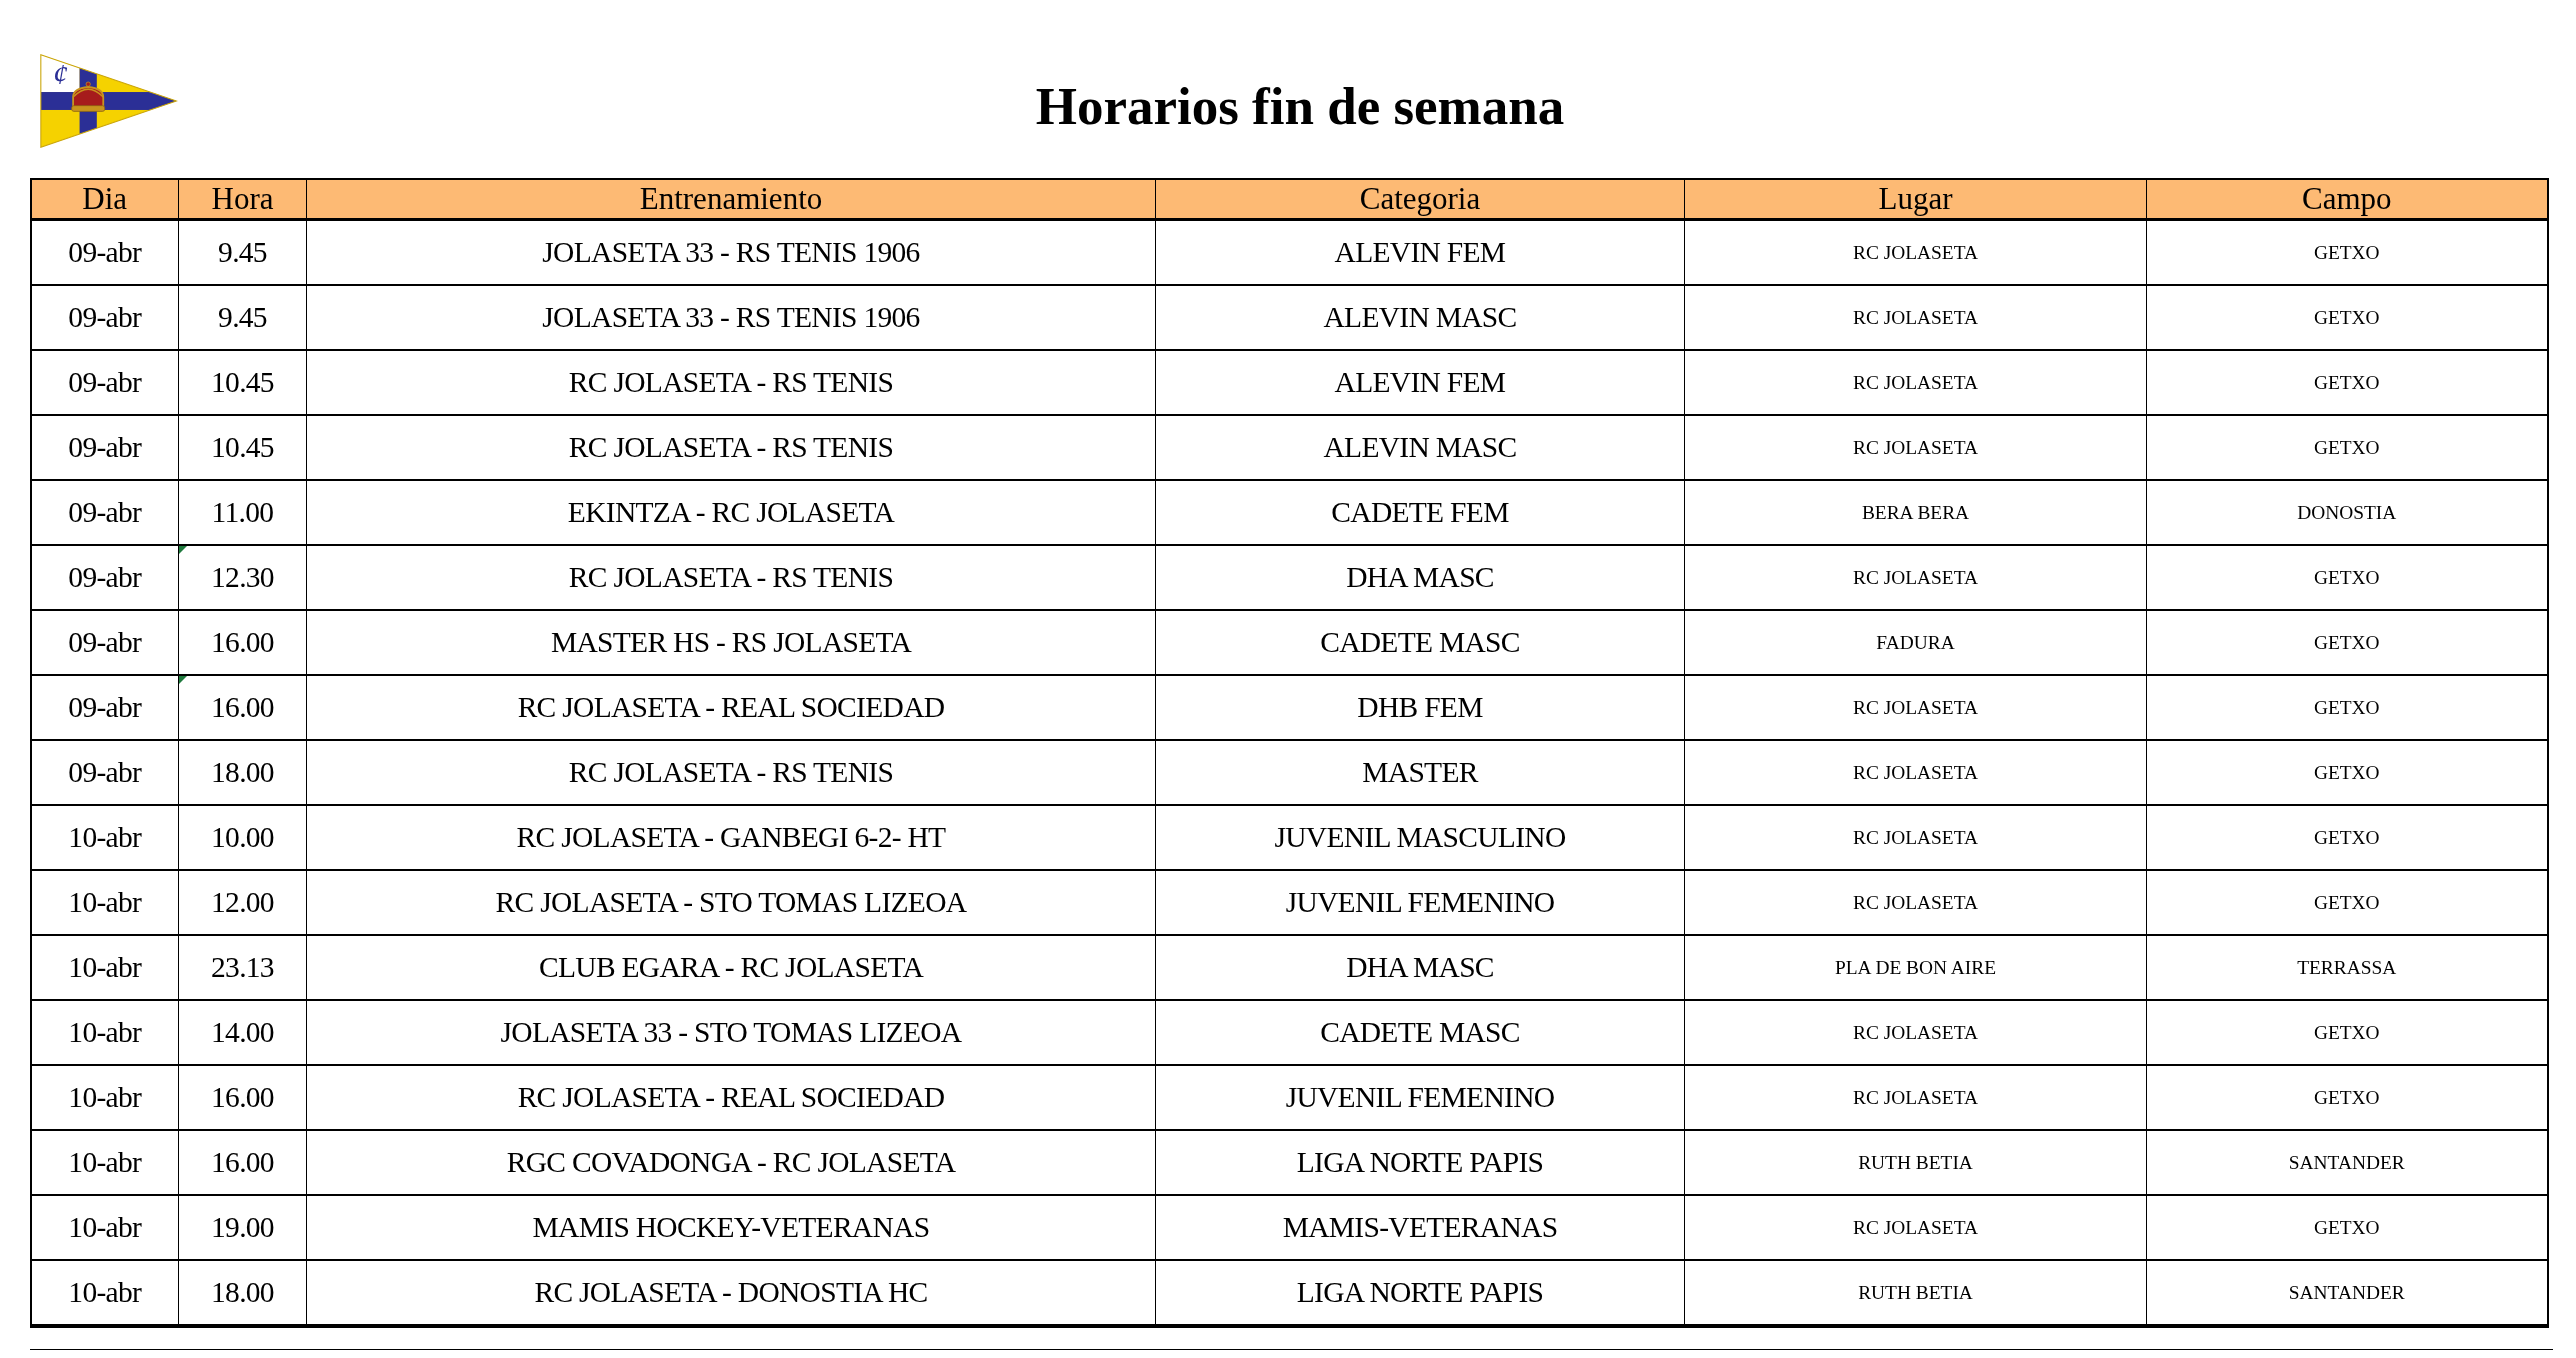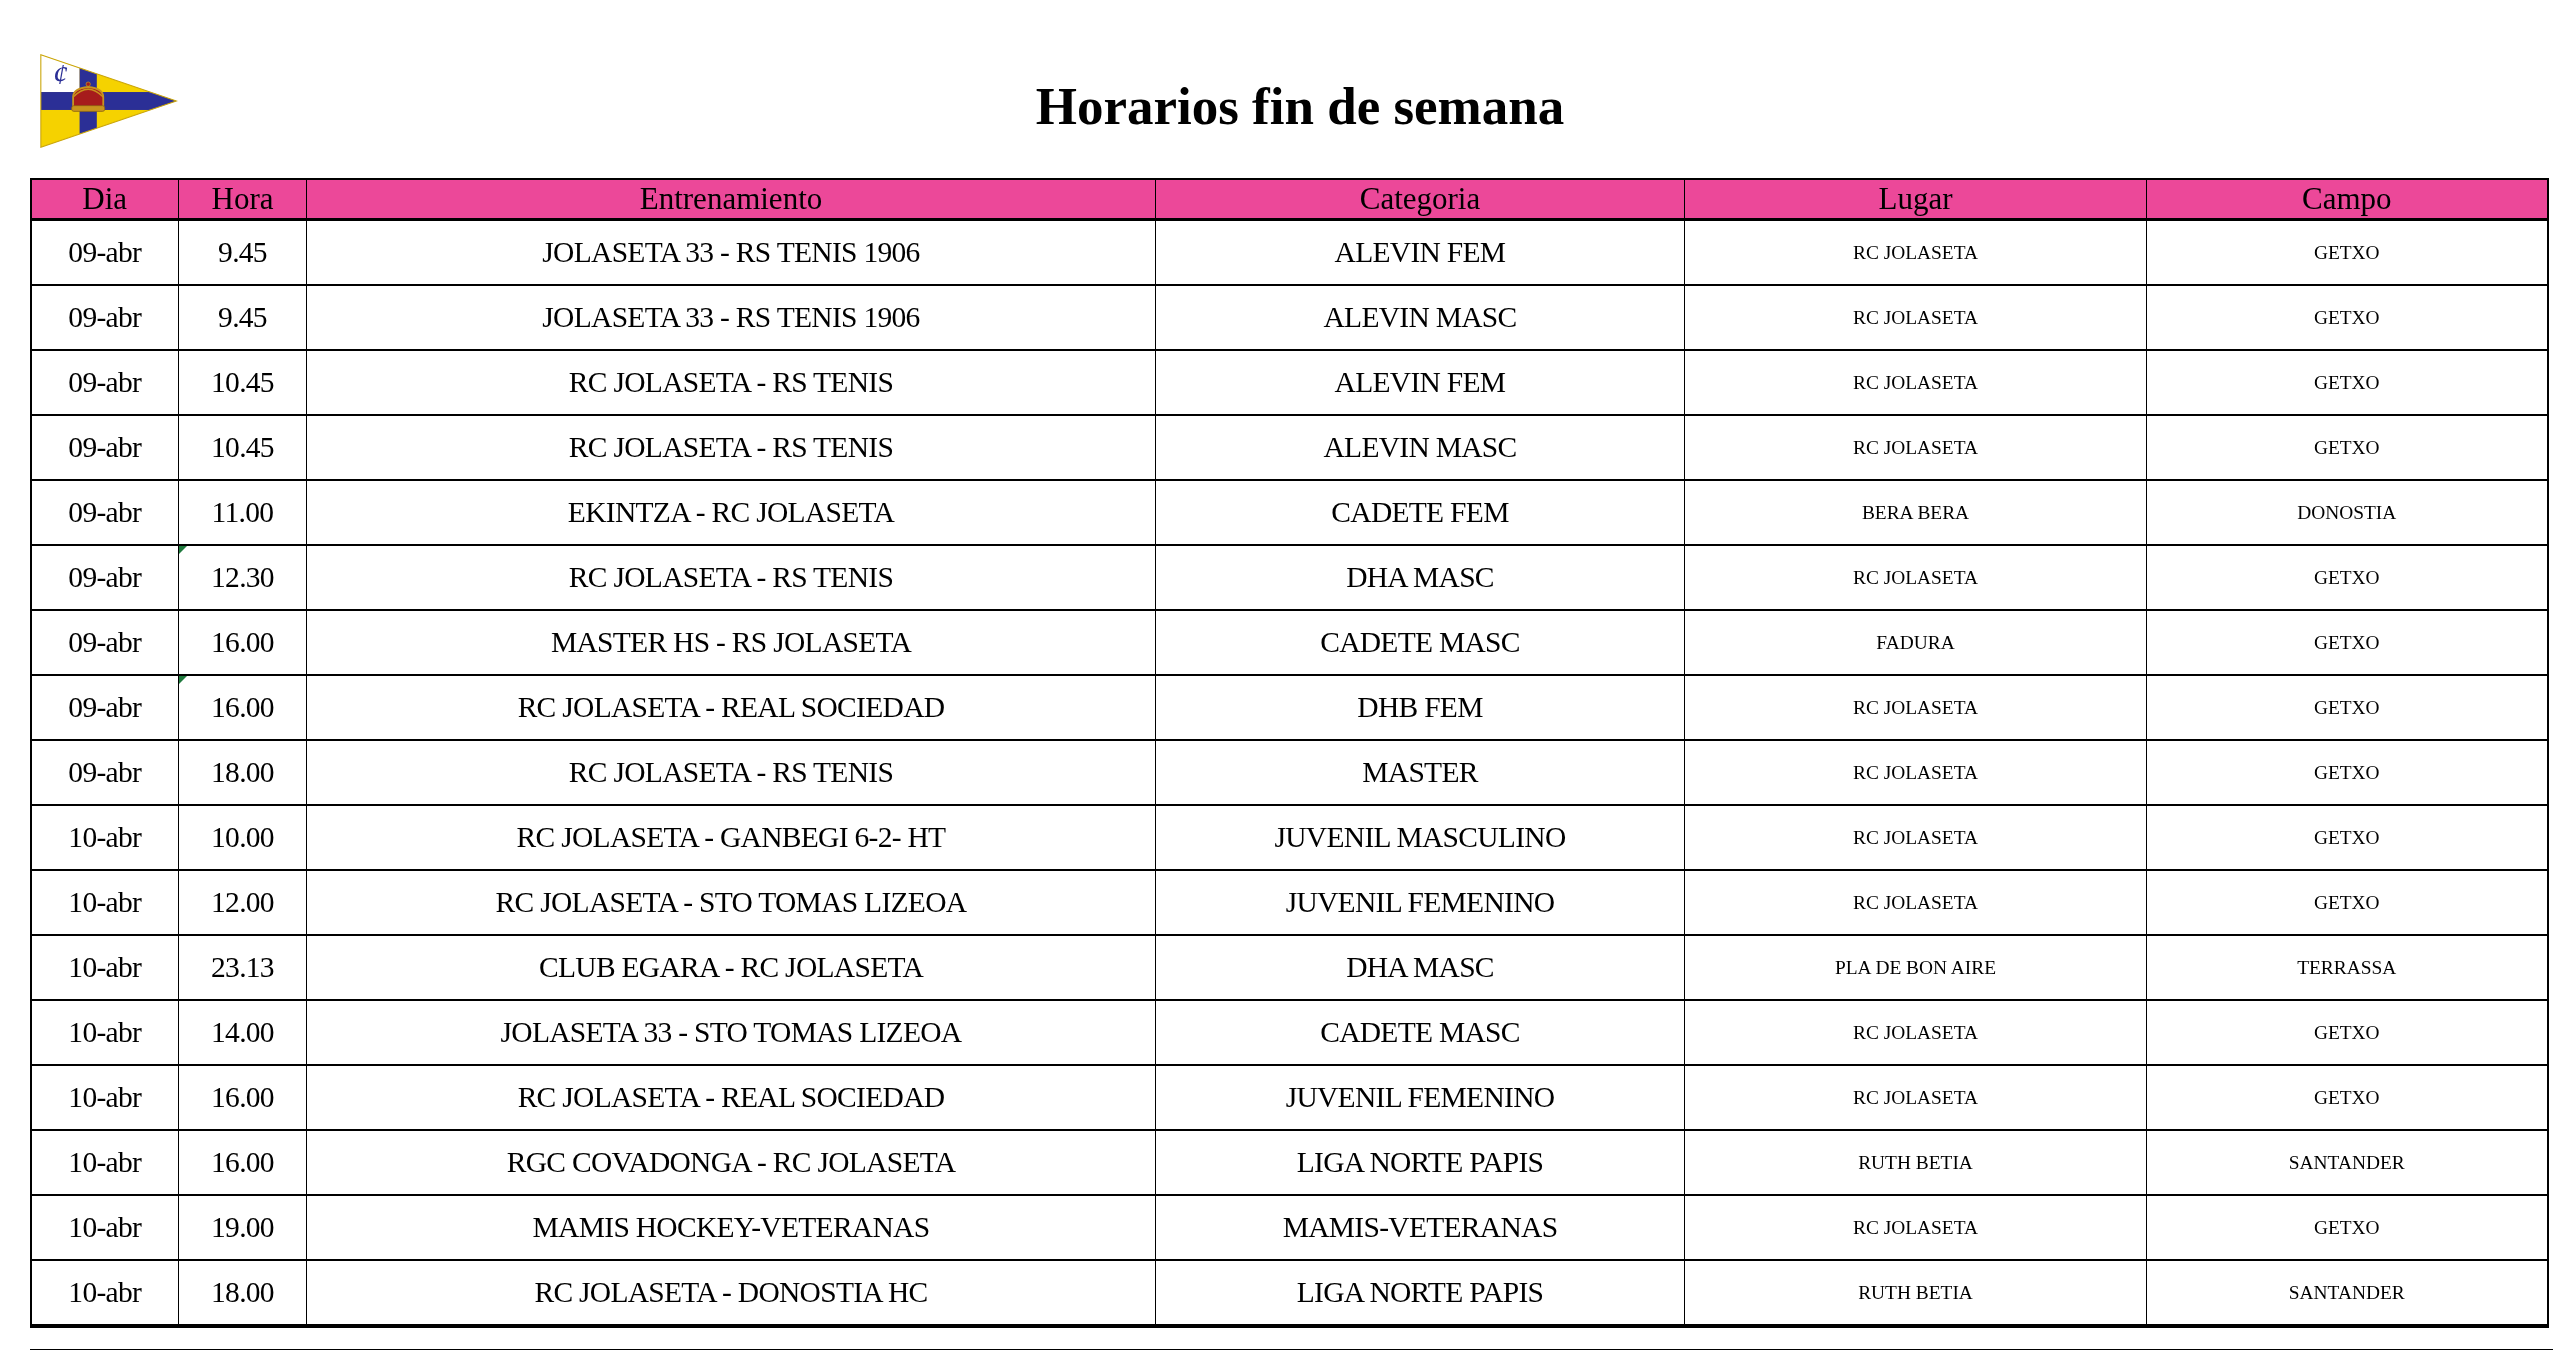--- a/index.html
+++ b/index.html
@@ -44,21 +44,21 @@
     border:1.4px solid #000;
     border-top-width:2.2px;
     border-bottom-width:2.2px;
     text-align:center;
     vertical-align:middle;
     padding:0 4.3px;
     overflow:hidden;
     white-space:nowrap;
   }
   .schedule th{
-    background:#ec4899;
+    background:#fdba74;
     height:38px;
     font-size:31px;
     font-weight:normal;
     border-bottom-width:3.6px;
   }
   .schedule td{
     height:63px;
     font-size:29.5px;
     letter-spacing:-0.7px;
     background:#ffffff;

